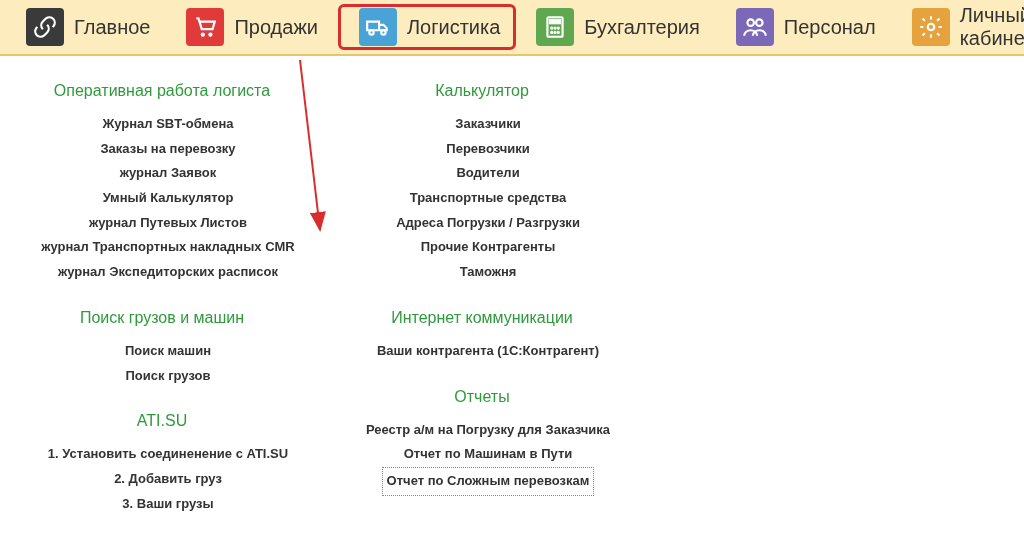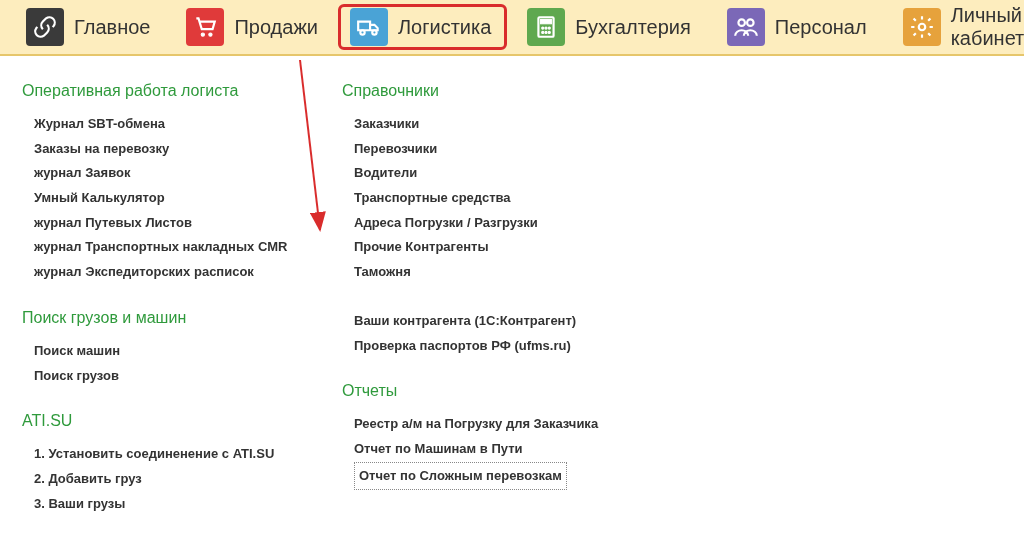--- a/index.html
+++ b/index.html
@@ -27,21 +27,21 @@
     height: 46px;
     margin: 0 2px;
     cursor: pointer;
     border: 2px solid transparent;
     border-radius: 4px;
     position: relative;
   }
   .nav-item.active {
     border: 3px solid #d92c2c;
     border-radius: 6px;
-    padding: 5px 13px 5px 9px;
+    padding: 5px 13px 5px 18px;
   }
   .nav-icon {
     width: 38px;
     height: 38px;
     border-radius: 4px;
     display: flex;
     align-items: center;
     justify-content: center;
     margin-right: 10px;
     flex-shrink: 0;
@@ -59,20 +59,21 @@
   .ic-orange{background:#e6a23c;}
   .nav-svg { width: 26px; height: 26px; fill: #fff; stroke:#fff; }
   .content {
     display: flex;
     padding: 26px 22px;
     gap: 40px;
     background:#fff;
   }
   .col {
     min-width: 280px;
+    text-align: center;
   }
   .section-title {
     color: #2f9a3c;
     font-size: 16px;
     font-weight: normal;
     margin-bottom: 12px;
     margin-top: 0;
     cursor: pointer;
   }
   .section + .section { margin-top: 24px; }
@@ -205,35 +206,35 @@
         <div class="section-title">ATI.SU</div>
         <ul class="link-list">
           <li>1. Установить соединенение с ATI.SU</li>
           <li>2. Добавить груз</li>
           <li>3. Ваши грузы</li>
         </ul>
       </div>
     </div>
     <div class="col">
       <div class="section">
-        <div class="section-title">Справочники</div>
+        <div class="section-title">Калькулятор</div>
         <ul class="link-list">
           <li>Заказчики</li>
           <li>Перевозчики</li>
           <li>Водители</li>
           <li>Транспортные средства</li>
           <li>Адреса Погрузки / Разгрузки</li>
           <li>Прочие Контрагенты</li>
           <li>Таможня</li>
         </ul>
       </div>
       <div class="section">
+        <div class="section-title">Интернет коммуникации</div>
         <ul class="link-list">
           <li>Ваши контрагента (1С:Контрагент)</li>
-          <li>Проверка паспортов РФ (ufms.ru)</li>
         </ul>
       </div>
       <div class="section">
         <div class="section-title">Отчеты</div>
         <ul class="link-list"><li>Реестр а/м на Погрузку для Заказчика</li><li>Отчет по Машинам в Пути</li><li class="boxed">Отчет по Сложным перевозкам</li></ul>
       </div>
     </div>
   </div>
 
 <svg class="arrow-overlay">

